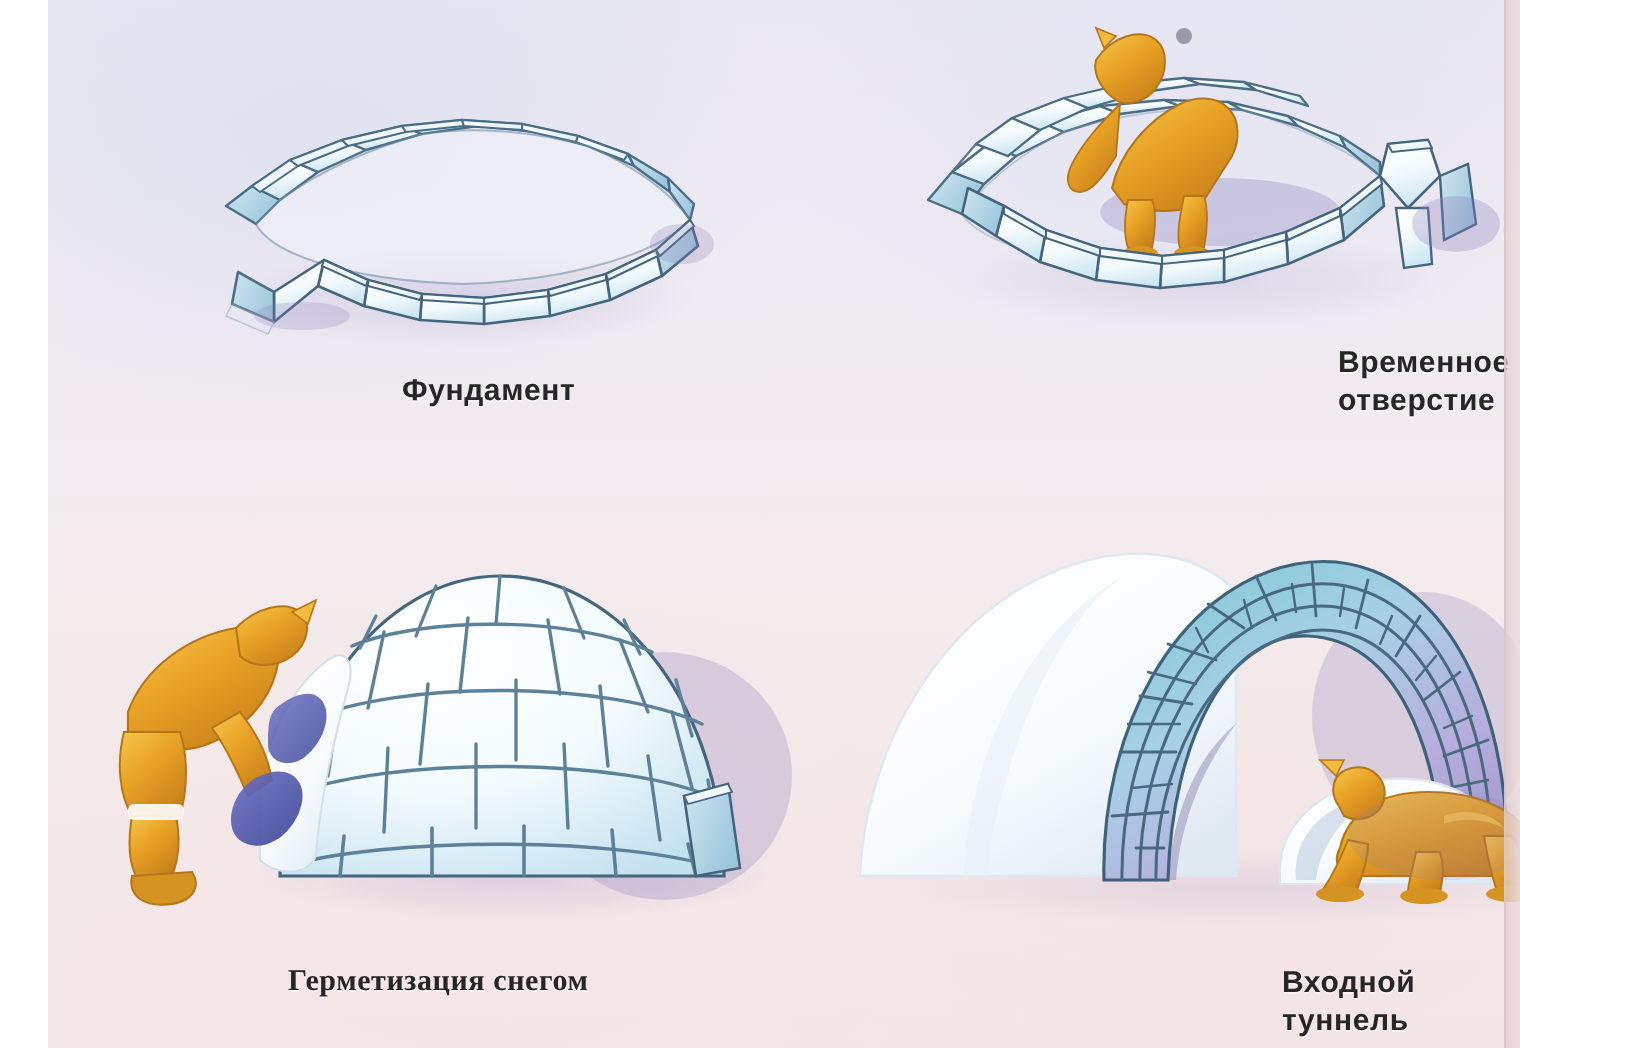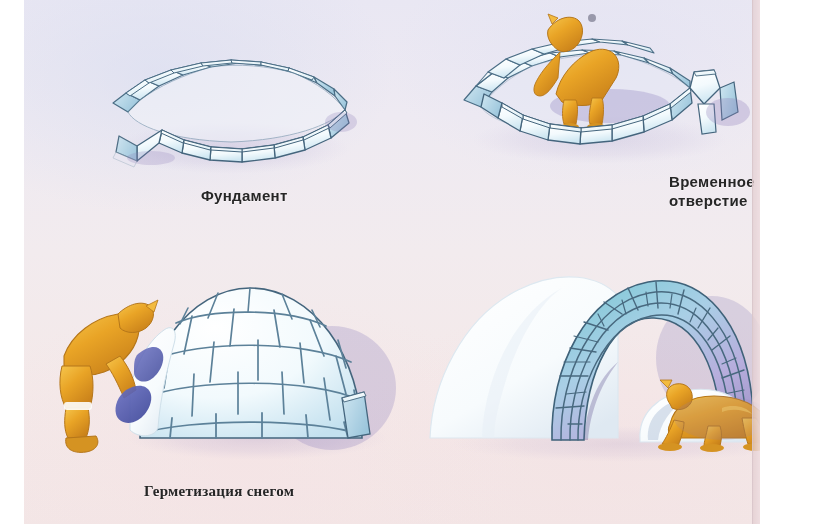--- a/index.html
+++ b/index.html
@@ -388,15 +388,16 @@
         <path d="M320,170 C322,182 324,190 326,196 L342,196 C342,186 338,176 334,170 Z" fill="url(#gParka)" stroke="#b5761a" stroke-width="1"></path>
         <path d="M286,178 C284,188 282,194 282,198 L298,198 C300,190 300,184 298,178 Z" fill="url(#gParka)" stroke="#b5761a" stroke-width="1"></path>
         <ellipse cx="248" cy="199" rx="12" ry="4" fill="#d59322"></ellipse>
         <ellipse cx="290" cy="200" rx="12" ry="4" fill="#d59322"></ellipse>
         <ellipse cx="334" cy="199" rx="13" ry="4" fill="#d59322"></ellipse>
         <path d="M300,160 C310,156 324,158 330,166 C322,162 310,160 300,164 Z" fill="#f6c64d" opacity=".8"></path>
       </g>
       <ellipse cx="300" cy="170" rx="48" ry="22" fill="#8f7fb8" opacity=".18"></ellipse>
     </svg>
   </div>
+  <div class="label" style="left:617px;top:482px;">Входной туннель</div>
 
   <div id="right-edge-strip"></div>
 </div>
 
 </body></html>

